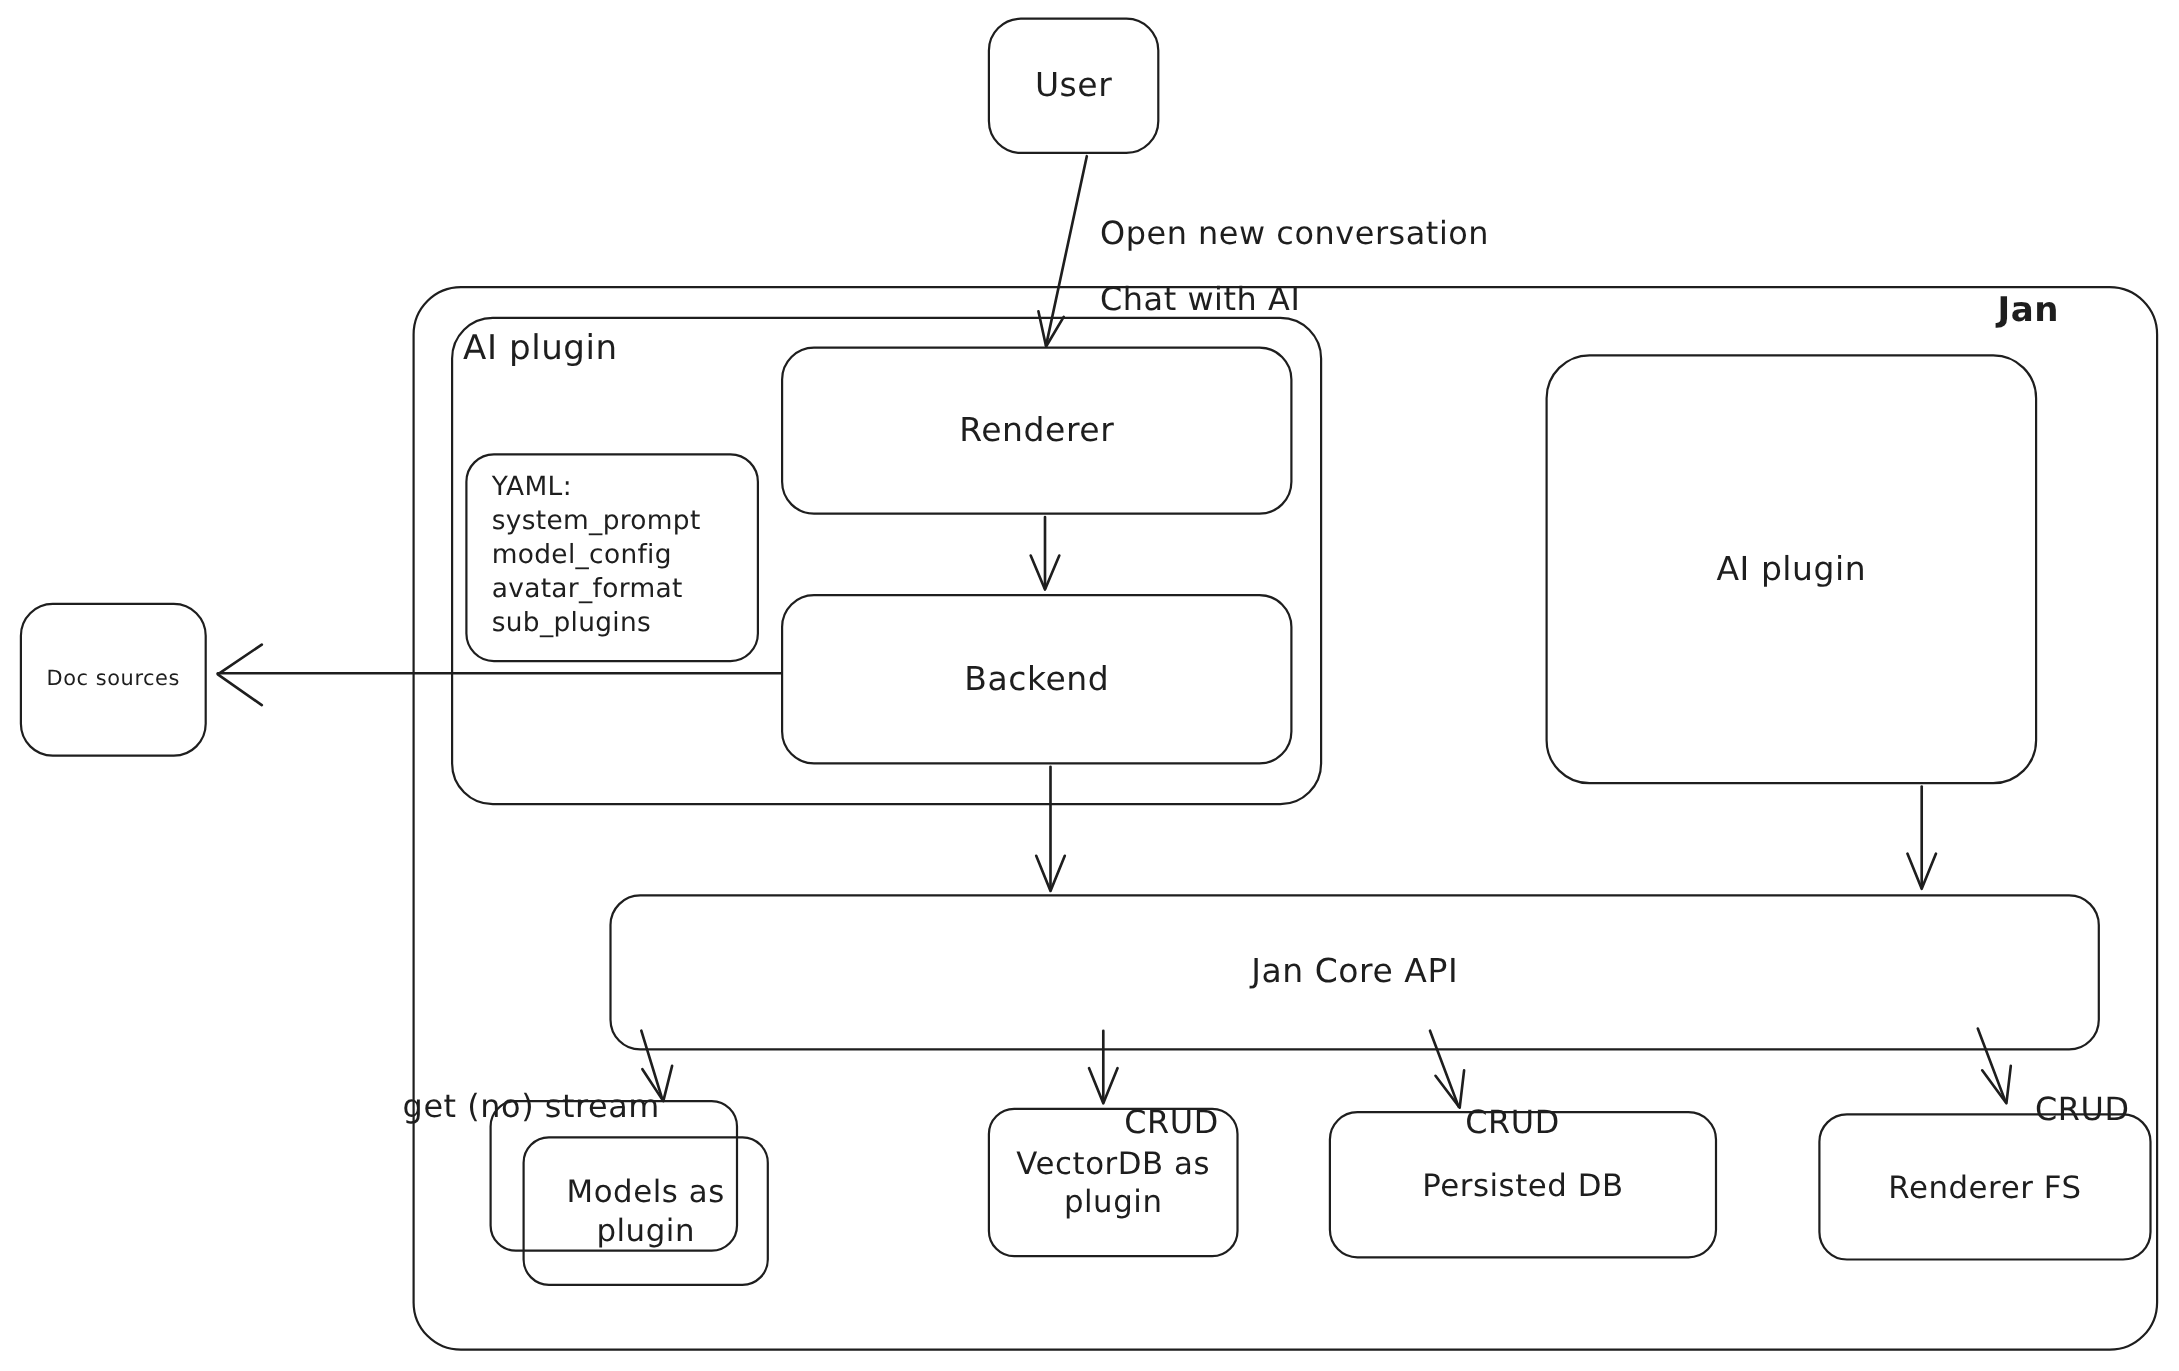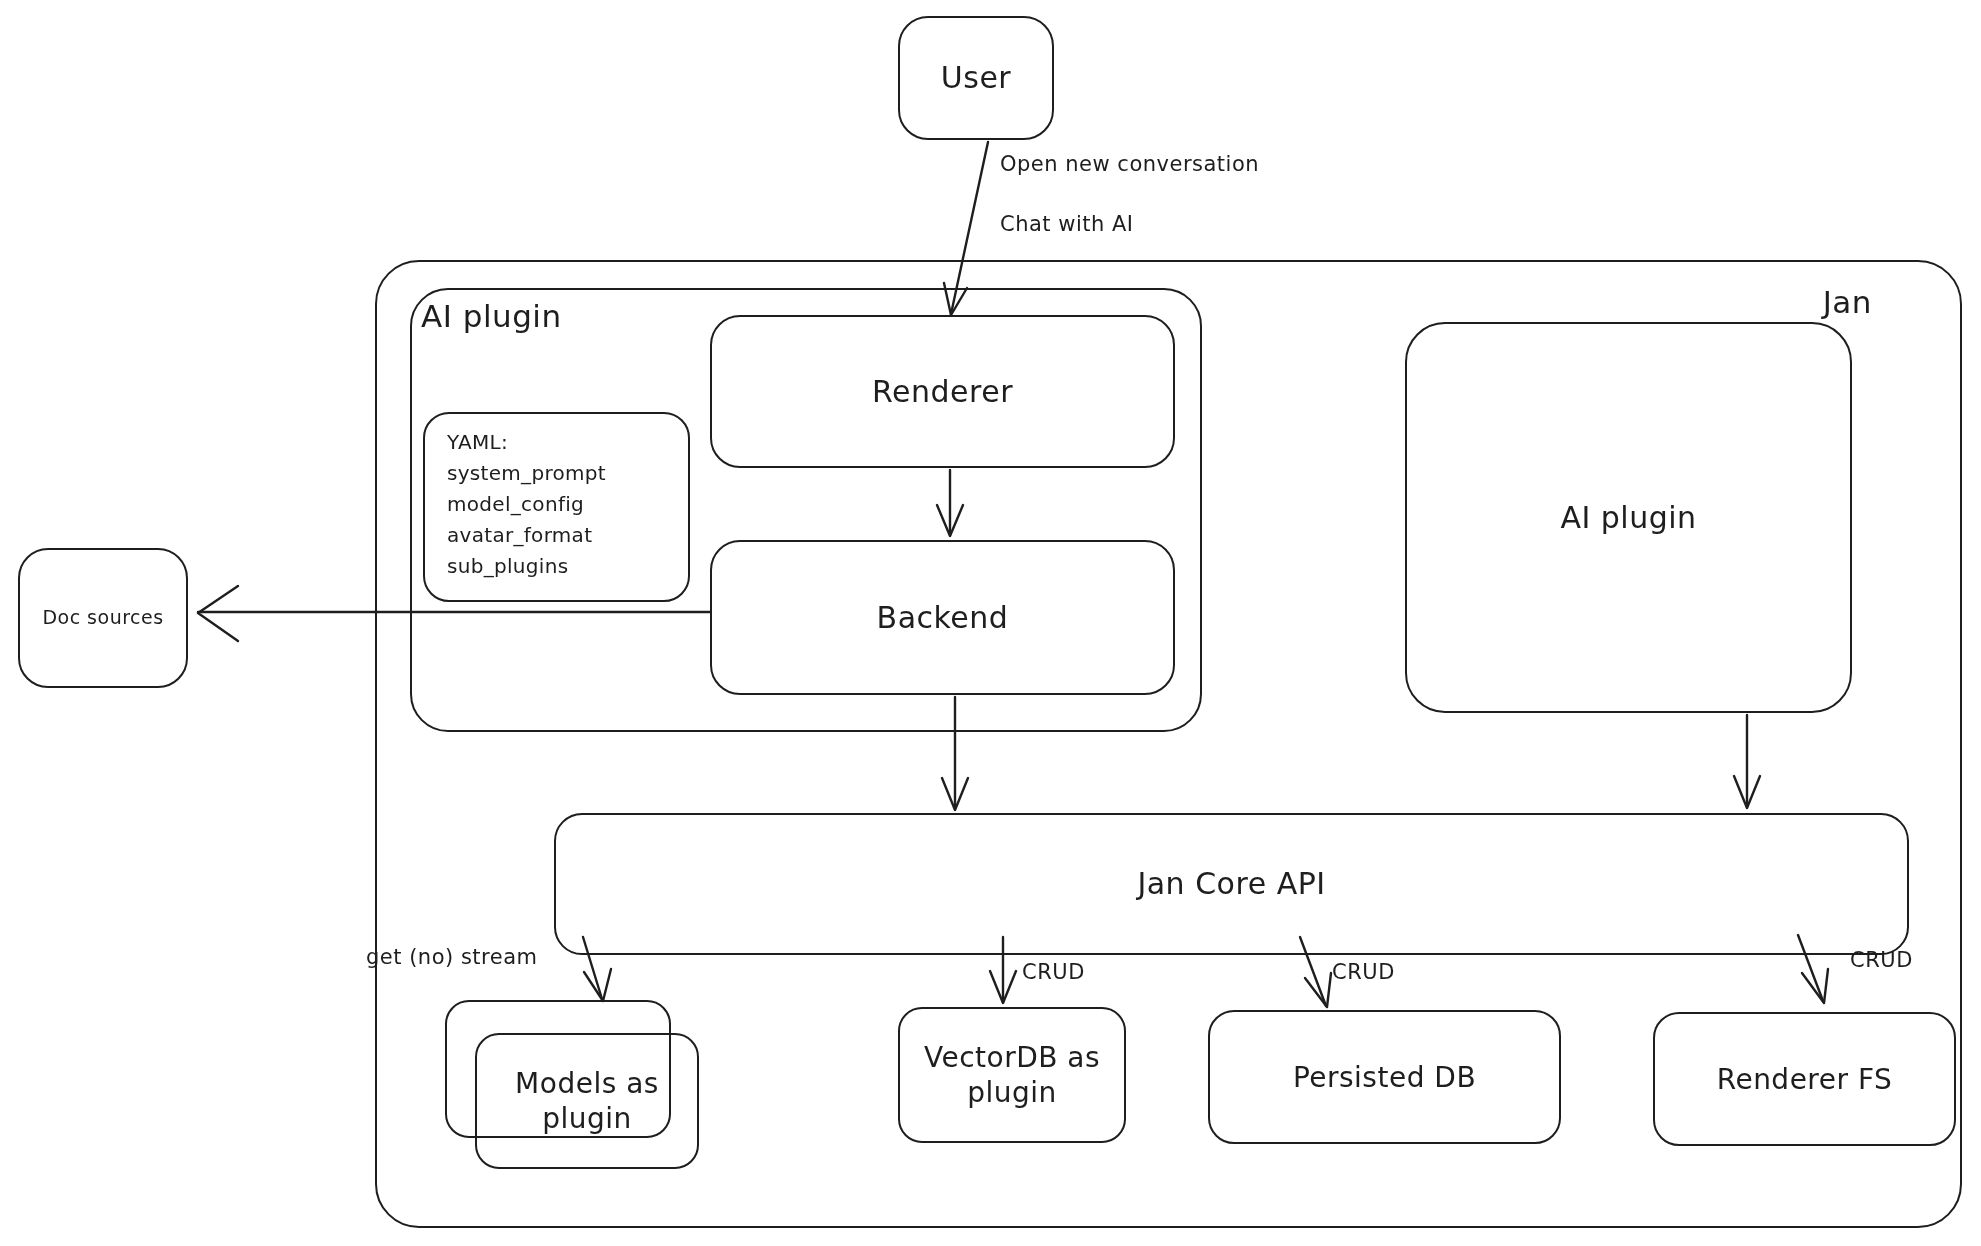--- a/index.html
+++ b/index.html
@@ -9,37 +9,37 @@
   }
   .box,.container{
     position:absolute;border:2.5px solid #1e1e1e;background:transparent;box-sizing:border-box;
   }
   .box{
     display:flex;align-items:center;justify-content:center;text-align:center;
     border-radius:30px;font-size:30px;letter-spacing:0.5px;line-height:1.25;
   }
   .container{border-radius:44px;}
   .corner-label{position:absolute;font-size:31px;letter-spacing:0.5px;white-space:nowrap;}
-  .edge-label{position:absolute;font-size:21px;letter-spacing:0.5px;white-space:nowrap;}
+  .edge-label{position:absolute;font-size:29px;letter-spacing:0.5px;white-space:nowrap;margin-top:43px;}
   .note{
-    display:block;text-align:left;font-size:20px;line-height:31px;
+    display:block;text-align:left;font-size:24px;line-height:31px;
     padding:13px 0 0 22px;border-radius:26px;letter-spacing:0.3px;
   }
   .note span{display:block;}
   .small{font-size:28px;}
   .arrows{position:absolute;left:0;top:0;pointer-events:none;z-index:5;}
   .arrows path{stroke:#1e1e1e;stroke-width:2.4;fill:none;stroke-linecap:round;stroke-linejoin:round;}
 </style>
 </head>
 <body>
 
 <div class="canvas">
 
   <div class="container" style="left:375px;top:260px;width:1587px;height:968px;">
-    <span class="corner-label" style="right:88px;top:22px;">Jan</span>
+    <span class="corner-label" style="right:88px;top:2px;font-weight:bold;">Jan</span>
   </div>
 
   <div class="container" style="left:410px;top:288px;width:792px;height:444px;border-radius:38px;">
     <span class="corner-label" style="left:9px;top:8px;">AI plugin</span>
   </div>
 
   <div class="box" style="left:898px;top:16px;width:156px;height:124px;justify-content:center;">
     <span>User</span>
   </div>
 

